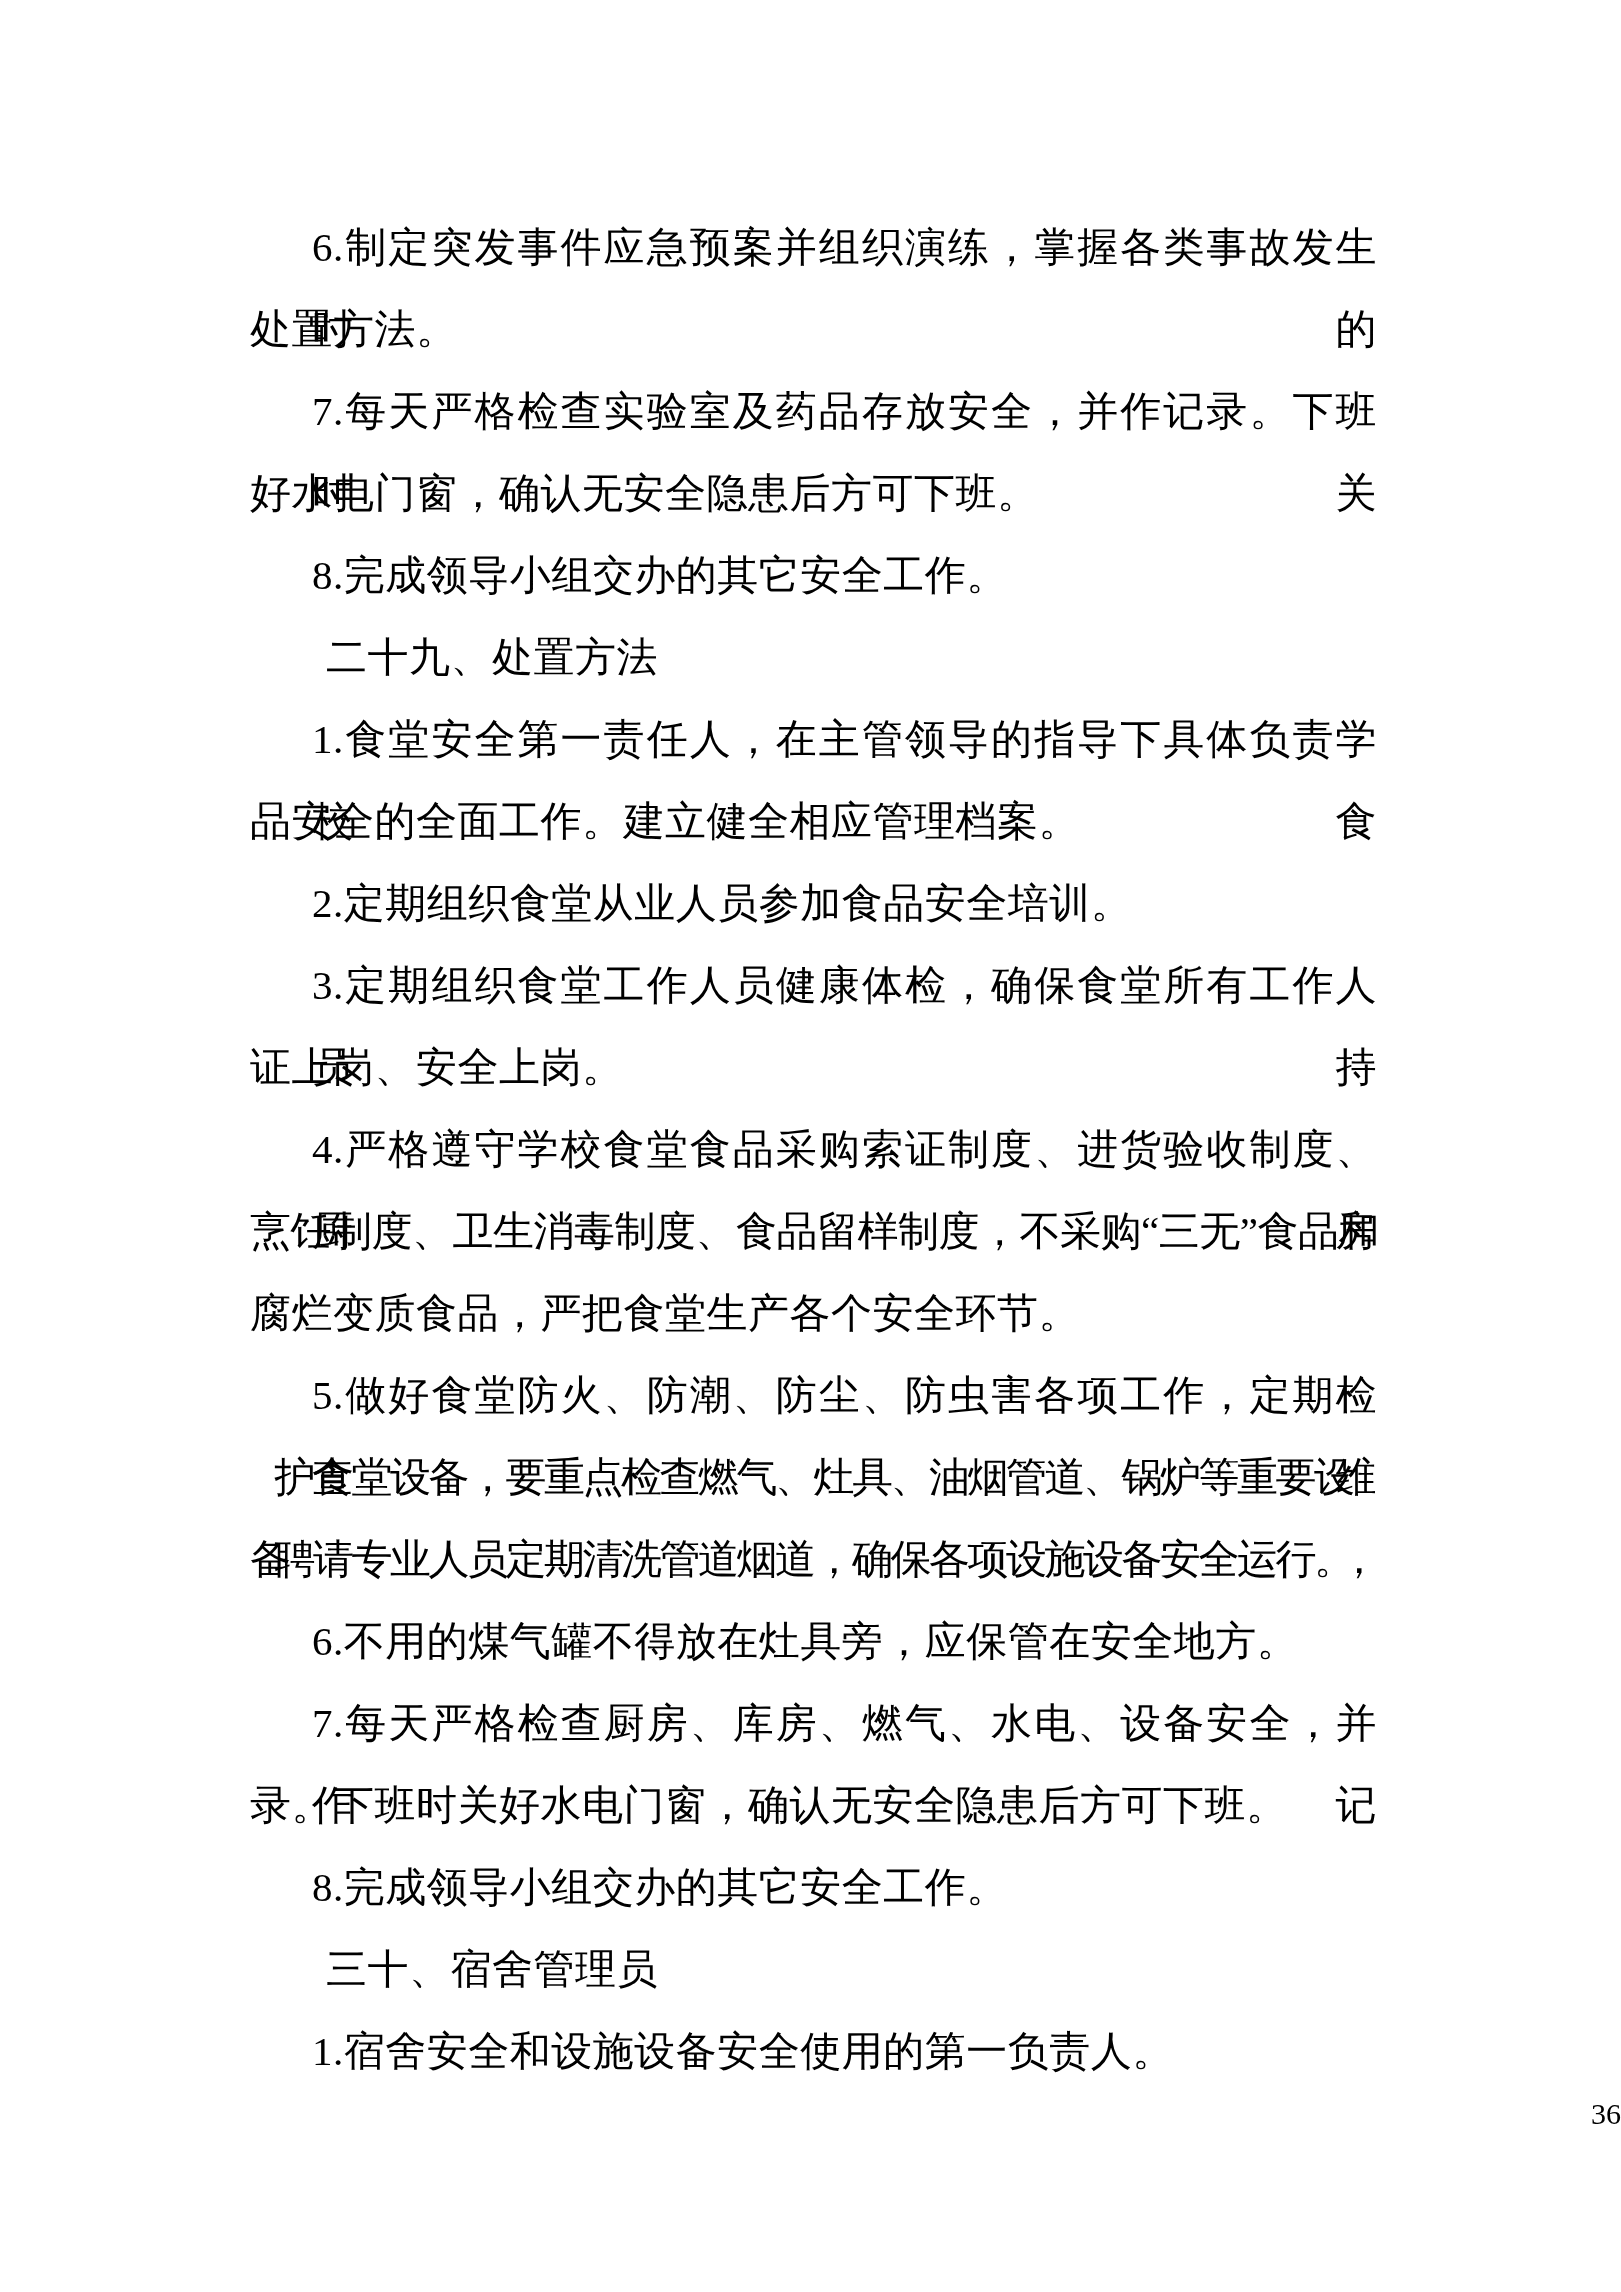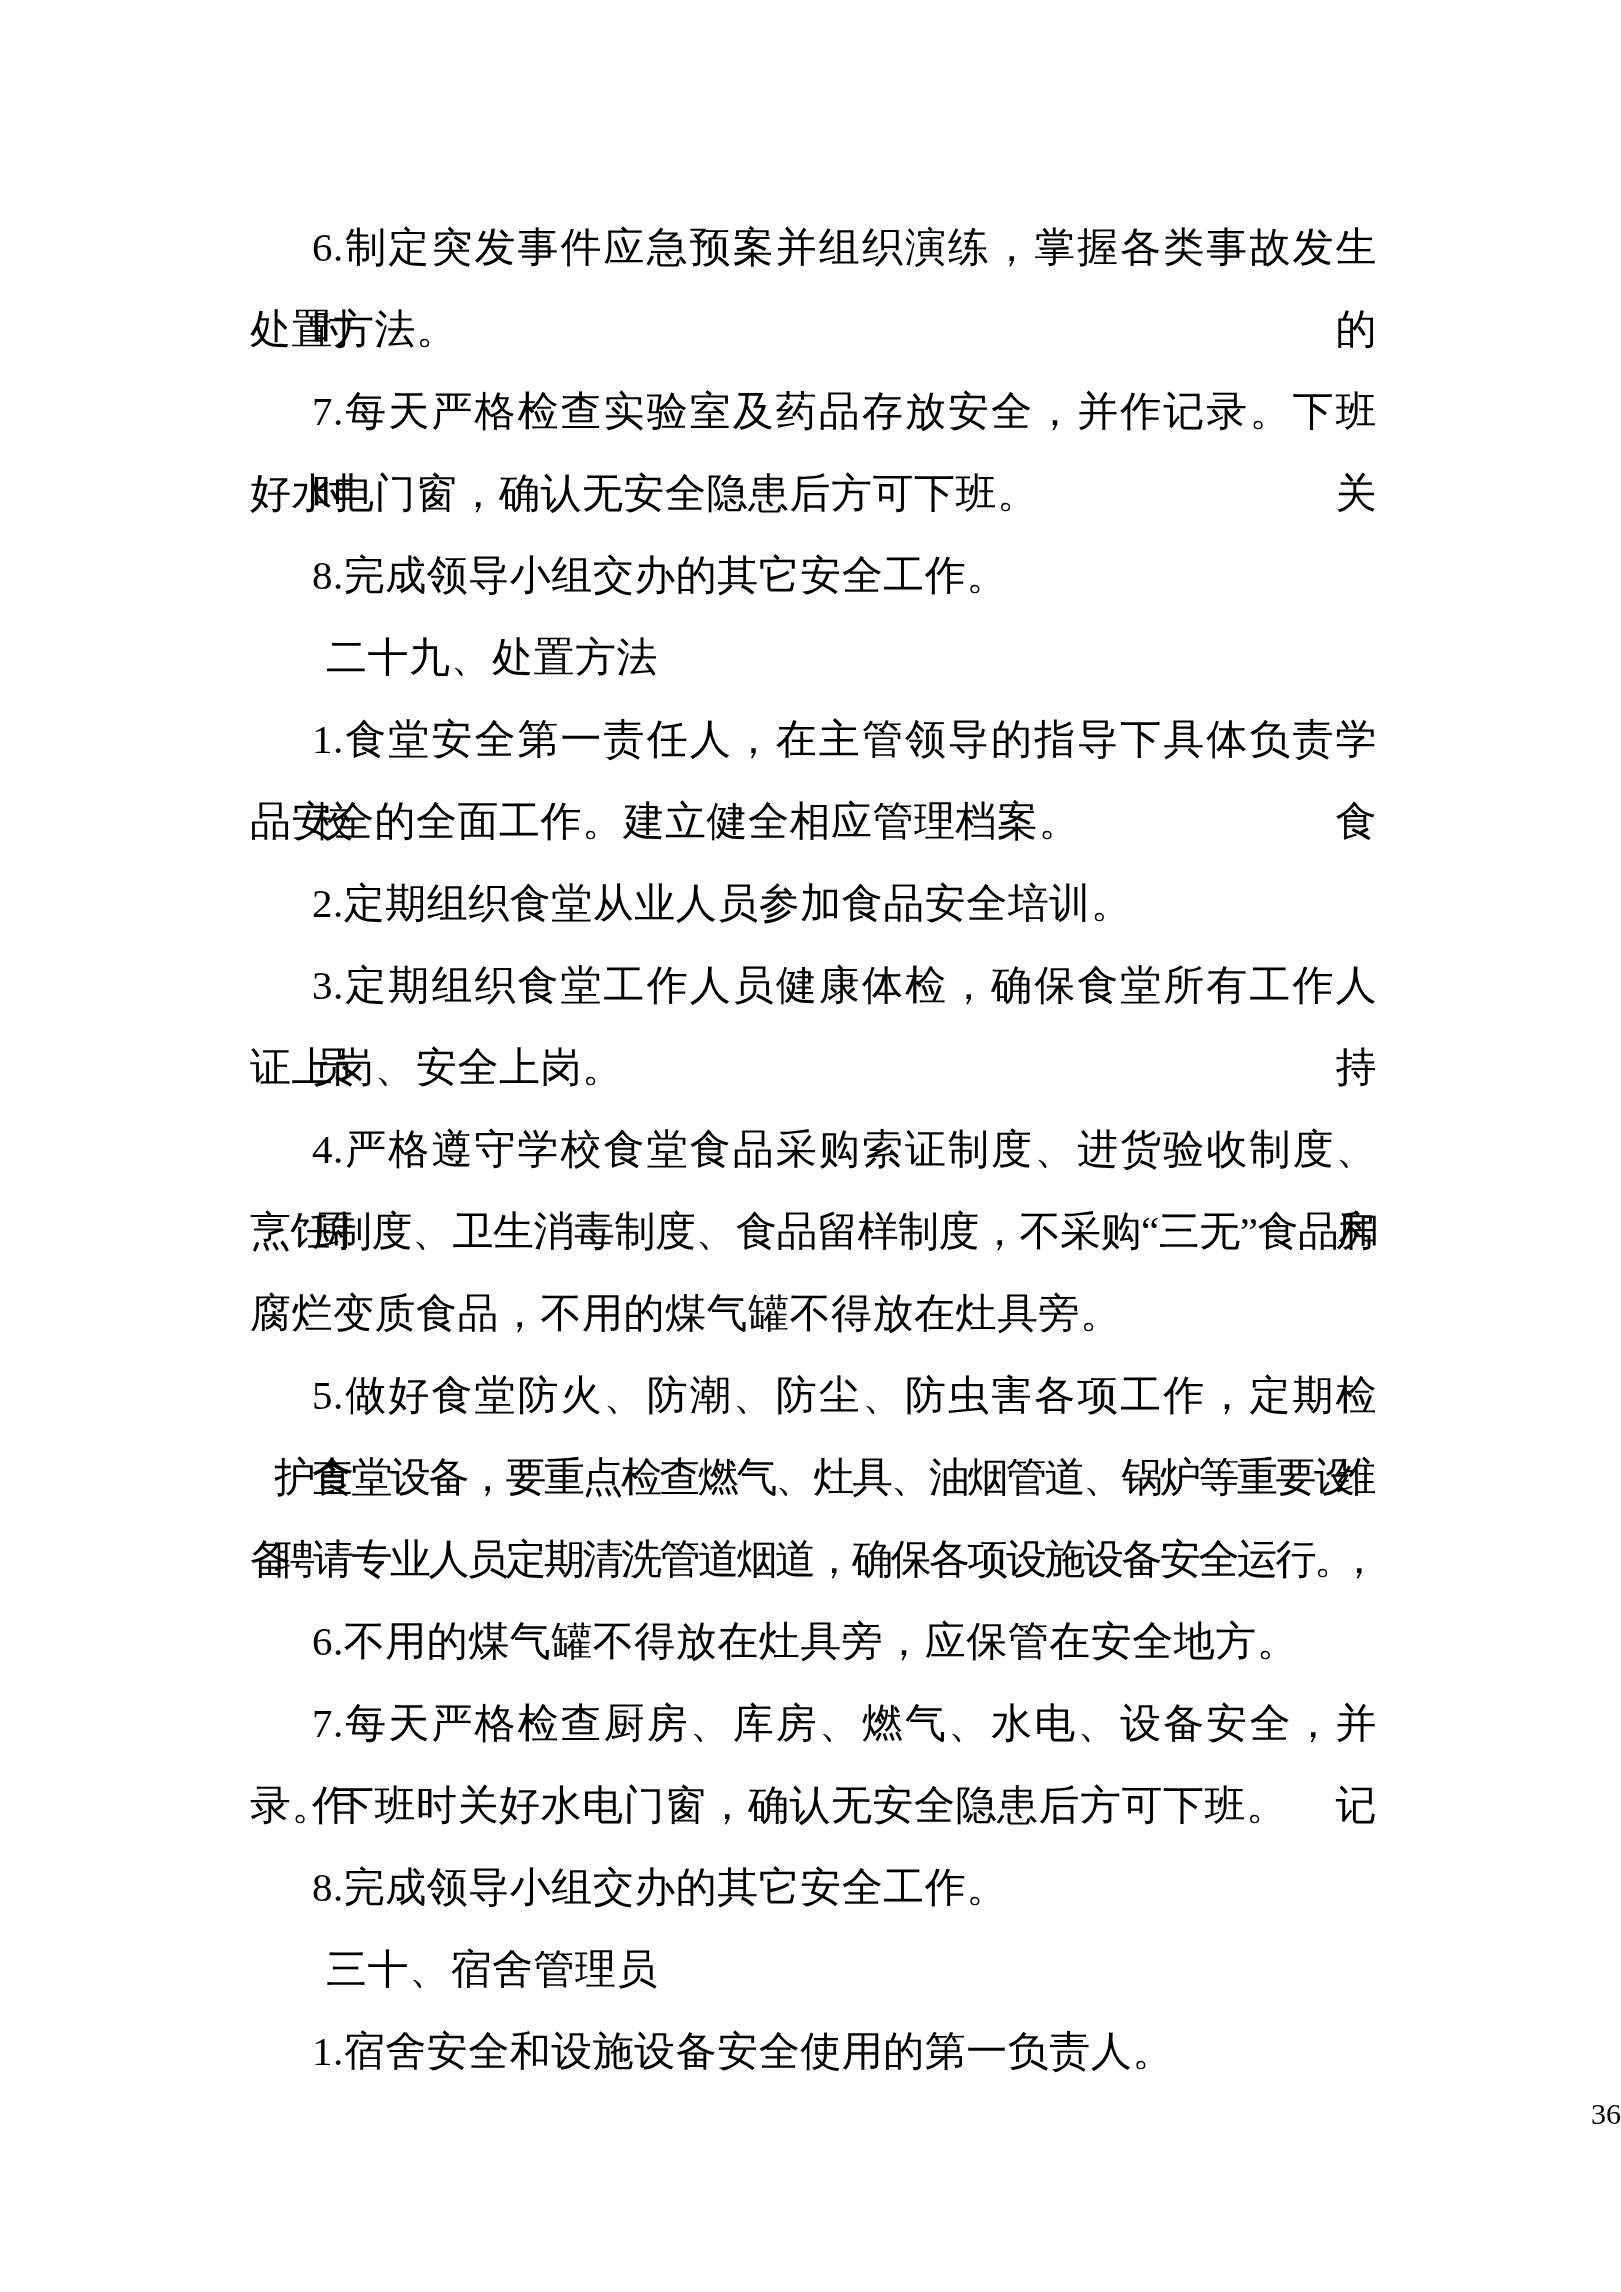--- a/index.html
+++ b/index.html
@@ -60,21 +60,21 @@
     <div class="line">好水电门窗，确认无安全隐患后方可下班。</div>
     <div class="line indent">8.完成领导小组交办的其它安全工作。</div>
     <div class="line h">二十九、处置方法</div>
     <div class="line indent just">1.食堂安全第一责任人，在主管领导的指导下具体负责学校食</div>
     <div class="line">品安全的全面工作。建立健全相应管理档案。</div>
     <div class="line indent">2.定期组织食堂从业人员参加食品安全培训。</div>
     <div class="line indent just">3.定期组织食堂工作人员健康体检，确保食堂所有工作人员持</div>
     <div class="line">证上岗、安全上岗。</div>
     <div class="line indent just">4.严格遵守学校食堂食品采购索证制度、进货验收制度、厨房</div>
     <div class="line just tight">烹饪制度、卫生消毒制度、食品留样制度，不采购“三无”食品和</div>
-    <div class="line">腐烂变质食品，不用的煤气罐不得放在灶具旁。</div>
+    <div class="line">腐烂变质食品，严把食堂生产各个安全环节。</div>
     <div class="line indent just">5.做好食堂防火、防潮、防尘、防虫害各项工作，定期检查维</div>
     <div class="line just tight">护食堂设备，要重点检查燃气、灶具、油烟管道、锅炉等重要设备，</div>
     <div class="line tight">聘请专业人员定期清洗管道烟道，确保各项设施设备安全运行。</div>
     <div class="line indent">6.不用的煤气罐不得放在灶具旁，应保管在安全地方。</div>
     <div class="line indent just">7.每天严格检查厨房、库房、燃气、水电、设备安全，并作记</div>
     <div class="line">录。下班时关好水电门窗，确认无安全隐患后方可下班。</div>
     <div class="line indent">8.完成领导小组交办的其它安全工作。</div>
     <div class="line h">三十、宿舍管理员</div>
     <div class="line indent">1.宿舍安全和设施设备安全使用的第一负责人。</div>
   </div>

